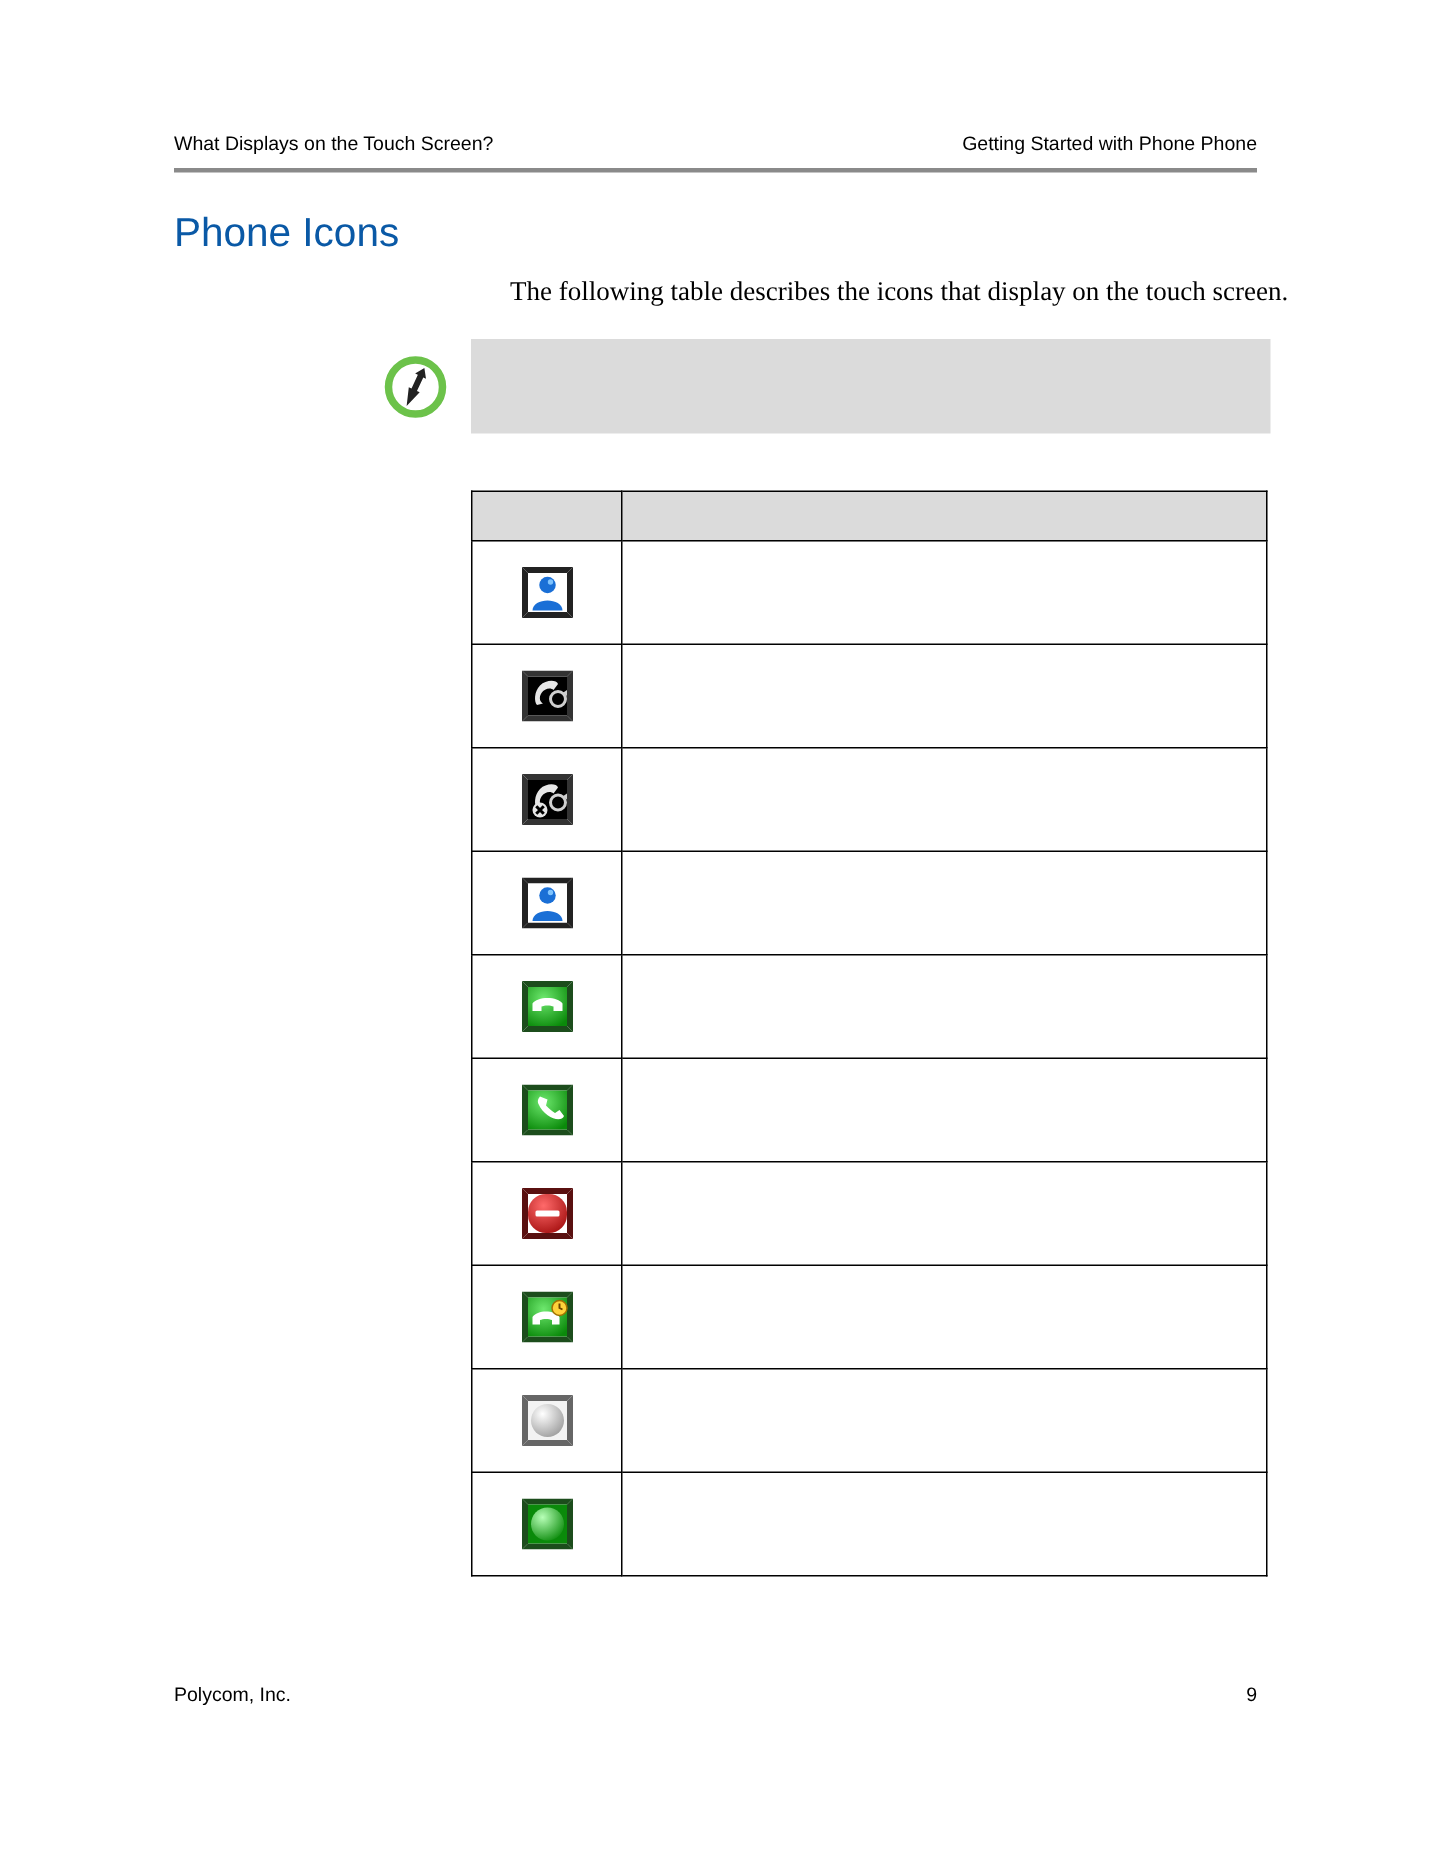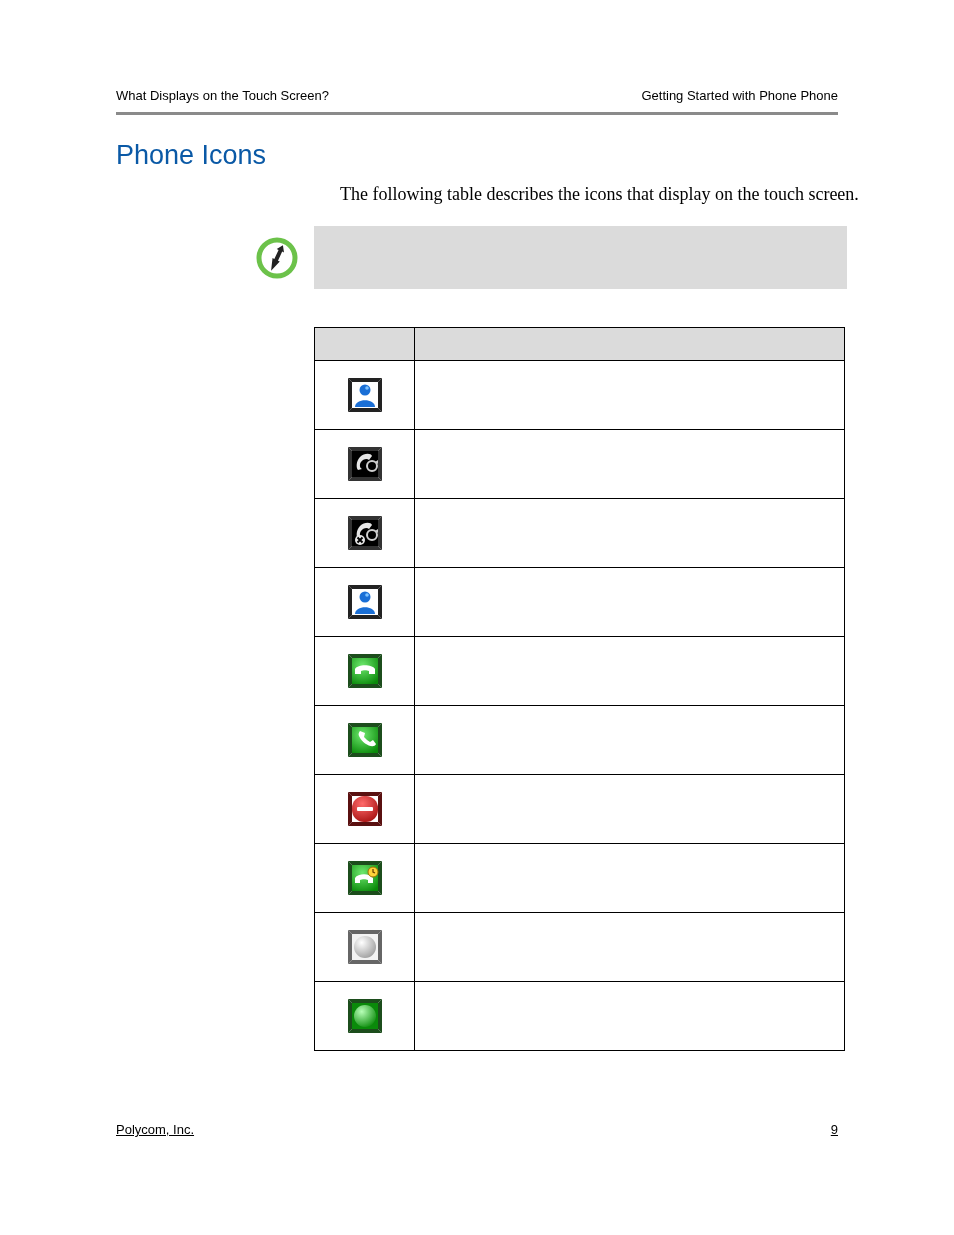--- a/index.html
+++ b/index.html
@@ -100,21 +100,20 @@
 
   
   .ftr {
     position: absolute;
     bottom: 98px;
     left: 112px;
     right: 112px;
     display: flex;
     justify-content: space-between;
     font-size: 13px;
-    text-decoration: underline;
   }
 </style>
 </head>
 <body>
 
 <div class="page">
 
   <div class="hdr sans">
     <span>What Displays on the Touch Screen?</span>
     <span>Getting Started with Phone Phone</span>

